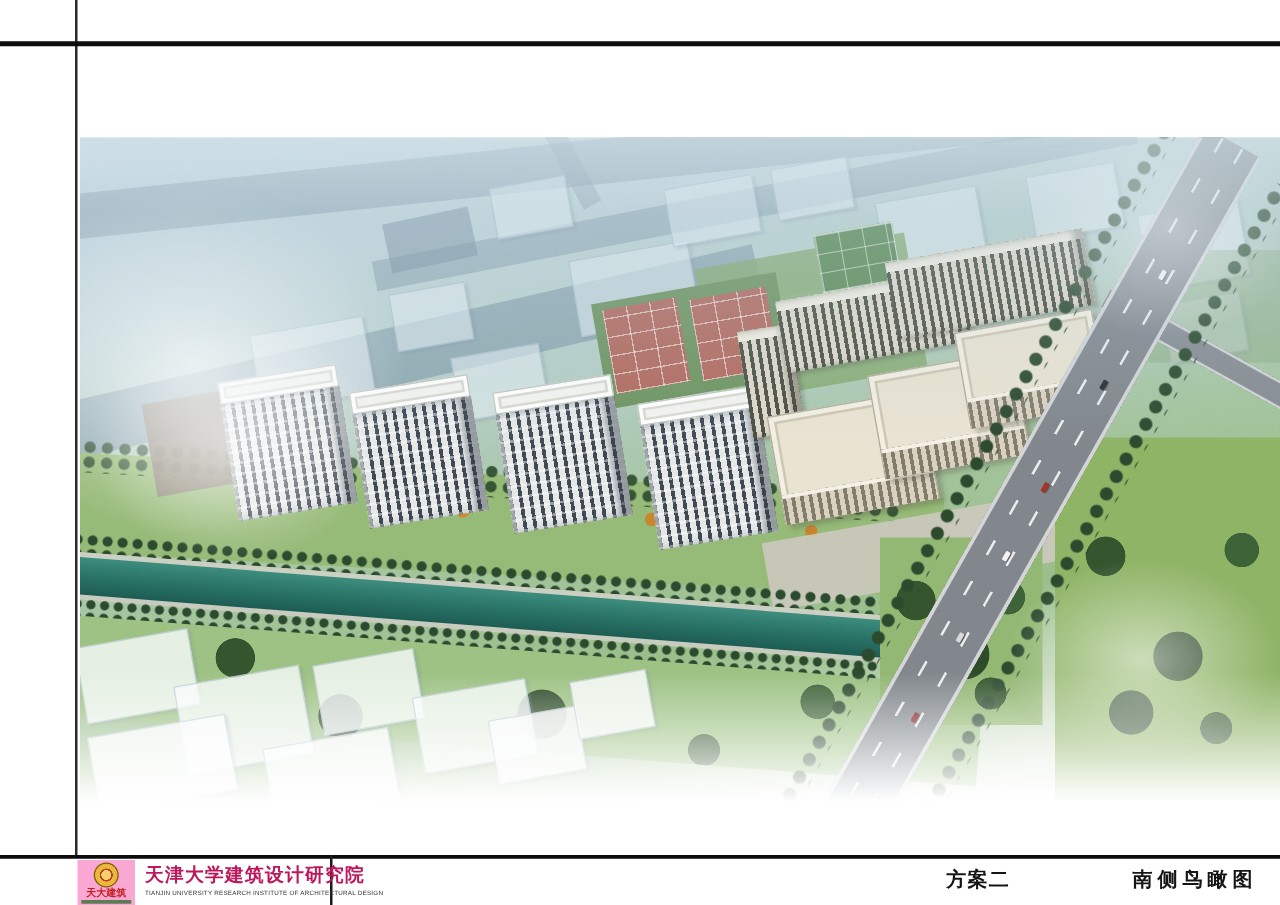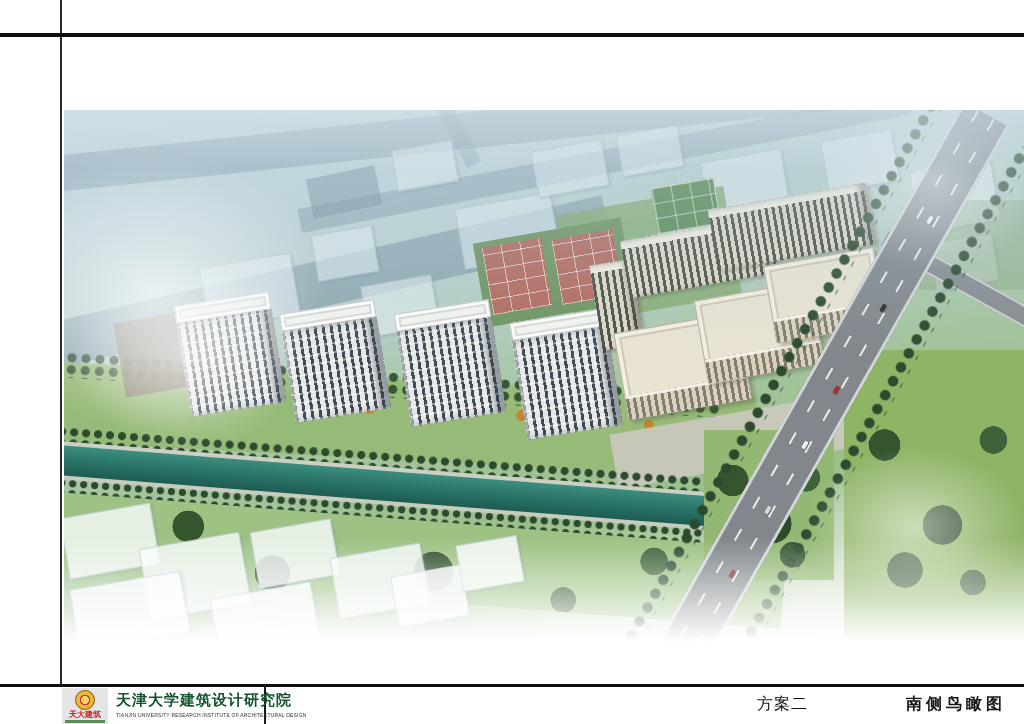--- a/index.html
+++ b/index.html
@@ -7,31 +7,31 @@
         font-family:"Liberation Sans",sans-serif;color:#151515;}
   
   .v-rule{position:absolute;left:60px;top:0;width:2px;height:685px;background:#2a2a2a;}
   .rule-top{position:absolute;left:0;top:33px;width:100%;height:4px;background:#0d0d0d;}
   .rule-bottom{position:absolute;left:0;top:684px;width:100%;height:3px;background:#0d0d0d;}
   .v-div-footer{position:absolute;left:264px;top:684px;width:2px;height:40px;background:#1a1a1a;}
   
   .sheet-title{position:absolute;top:10px;right:12px;font-size:18px;font-weight:700;
                letter-spacing:1px;color:#111;}
   
-  .logo-box{position:absolute;left:62px;top:688px;width:46px;height:36px;background:#e5e5e5;
+  .logo-box{position:absolute;left:62px;top:688px;width:46px;height:36px;background:#f9a8d4;
             display:flex;flex-direction:column;align-items:center;justify-content:flex-start;}
   .logo-seal{width:18px;height:18px;margin-top:2px;border-radius:50%;
              background:radial-gradient(circle at 50% 50%, #f3d26a 0 30%, #c23b24 32% 40%, #e8b93e 42% 70%, #a66b00 72% 100%);
              border:1px solid #8a5a00;}
   .logo-seal-text{font-size:8px;line-height:9px;font-weight:700;color:#c81f1f;letter-spacing:0;}
   .logo-tagline{width:40px;height:3px;margin-top:1px;background:rgba(40,110,40,.75);}
   .inst{position:absolute;left:116px;top:691px;}
-  .inst-cn{font-size:15px;font-weight:700;letter-spacing:1px;color:#14532d;white-space:nowrap;}
+  .inst-cn{font-size:15px;font-weight:700;letter-spacing:1px;color:#be185d;white-space:nowrap;}
   .inst-en{font-size:5px;color:#333;letter-spacing:.2px;margin-top:2px;white-space:nowrap;}
-  .scheme-label{position:absolute;left:757px;top:694px;font-size:16px;font-weight:400;letter-spacing:1px;}
+  .scheme-label{position:absolute;left:757px;top:694px;font-size:16px;font-weight:700;letter-spacing:1px;}
   .view-label{position:absolute;left:906px;top:694px;font-size:16px;font-weight:700;letter-spacing:4px;}
   
   .render{position:absolute;left:64px;top:110px;width:960px;height:558px;overflow:hidden;
           background:linear-gradient(168deg,#c9dae2 0%,#c3d6da 18%,#b4cdc4 36%,#a3c49b 54%,
                      #9abf8b 68%,#cfdec6 82%,#f4f7f2 93%,#ffffff 100%);}
   .render *{position:absolute;}
   .ghost{background:rgba(228,238,243,.6);border:1px solid rgba(140,165,180,.45);
          box-shadow:2px 2px 2px rgba(120,140,155,.25);transform:rotate(-10deg);}
   .bg-road{background:rgba(128,150,166,.5);}
   .trees-dots{background-image:radial-gradient(circle at 50% 45%, #2c4a2e 0 42%, rgba(44,74,46,0) 52%);

